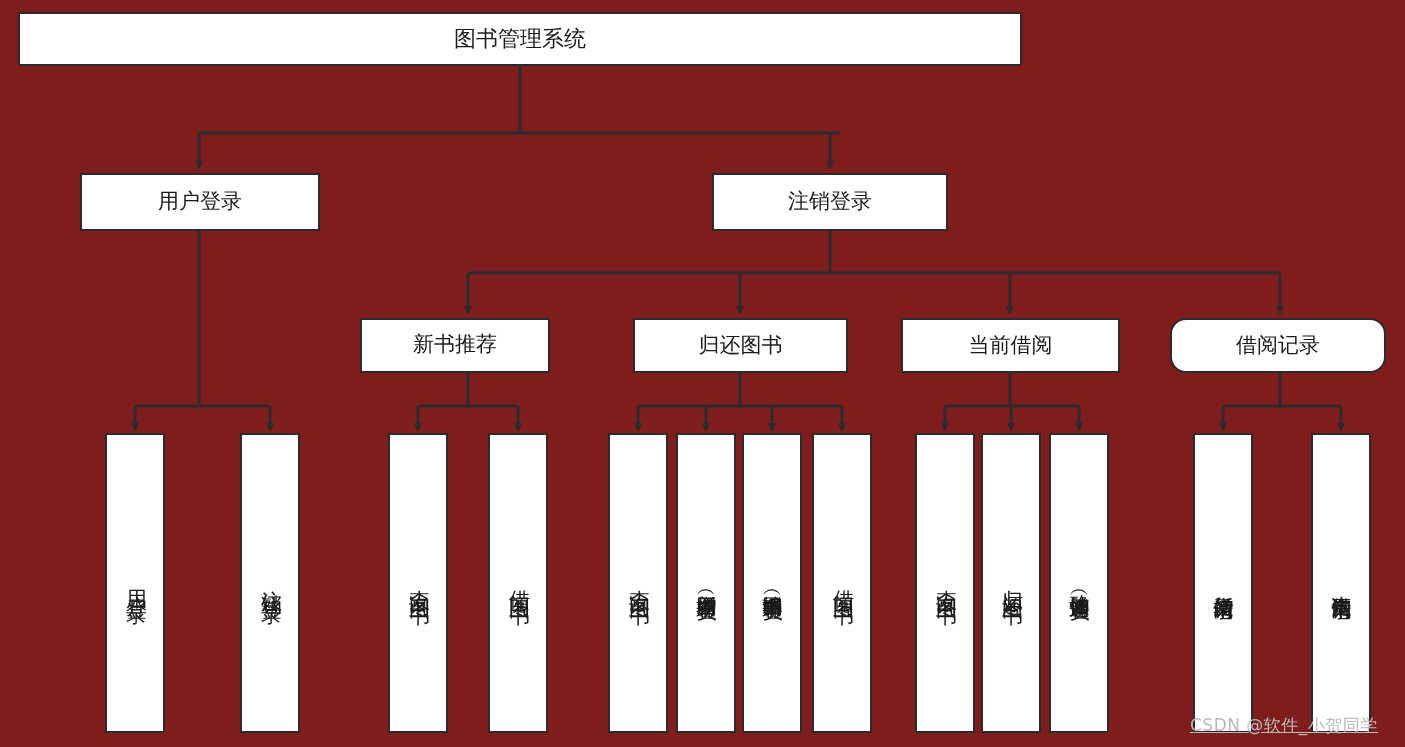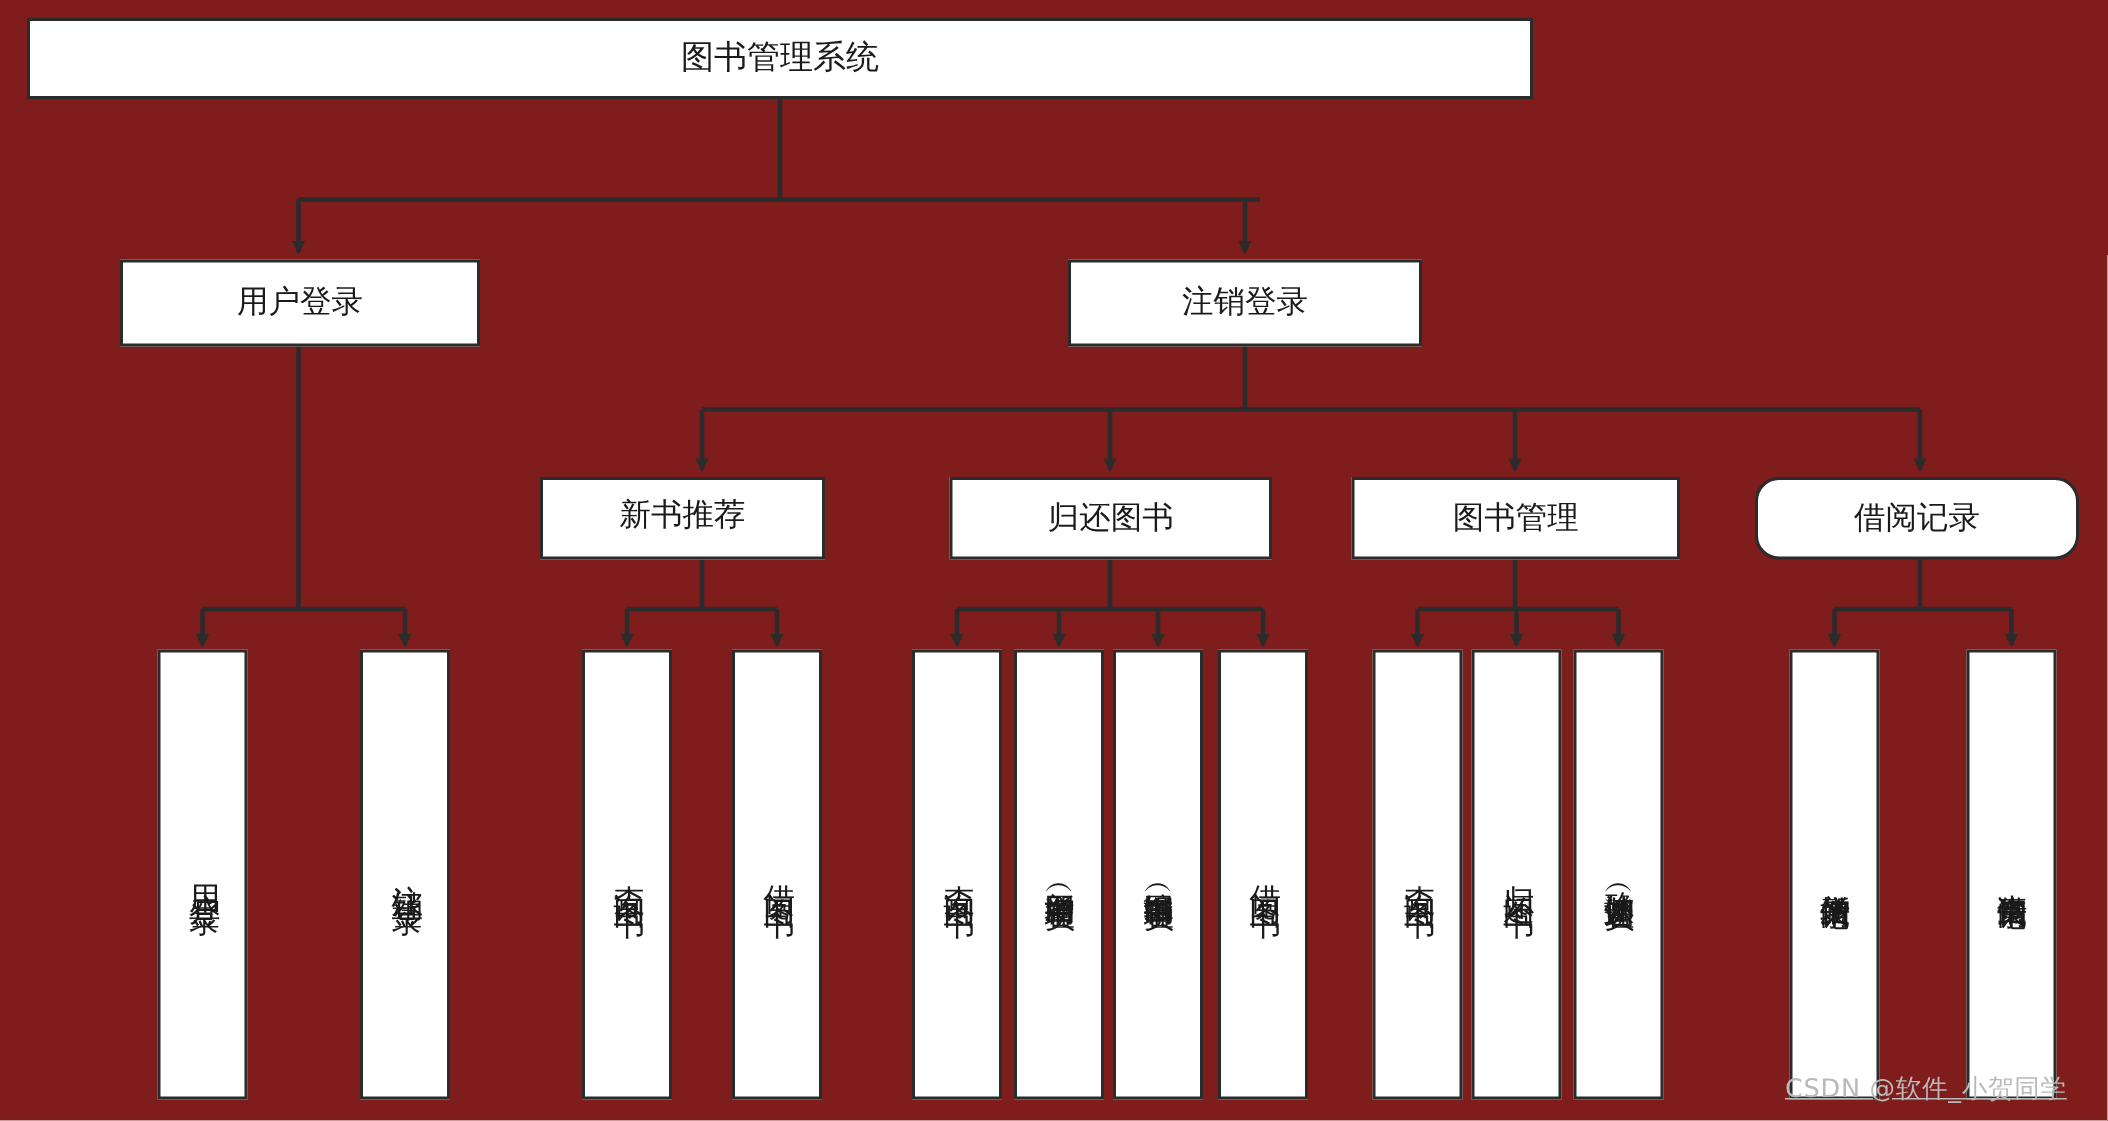--- a/index.html
+++ b/index.html
@@ -142,21 +142,21 @@
     <span class="node-label">注销登录</span>
   </div>
 
   <div class="node level-mid" style="left:360px; top:318px; width:190px; height:55px;font-family:Liberation Mono, monospace;">
     <span class="node-label">新书推荐</span>
   </div>
   <div class="node level-mid" style="left:633px; top:318px; width:215px; height:55px;">
     <span class="node-label">归还图书</span>
   </div>
   <div class="node level-mid" style="left:901px; top:318px; width:219px; height:55px;">
-    <span class="node-label">图书管理</span>
+    <span class="node-label">当前借阅</span>
   </div>
   <div class="node level-mid" style="left:1170px; top:318px; width:216px; height:55px;border-radius:16px;">
     <span class="node-label">借阅记录</span>
   </div>
 
   <div class="node leaf" style="left:105px; top:433px; width:60px; height:300px;">
     <span class="node-label">用户登录</span>
   </div>
   <div class="node leaf" style="left:240px; top:433px; width:60px; height:300px;">
     <span class="node-label">注销登录</span>

